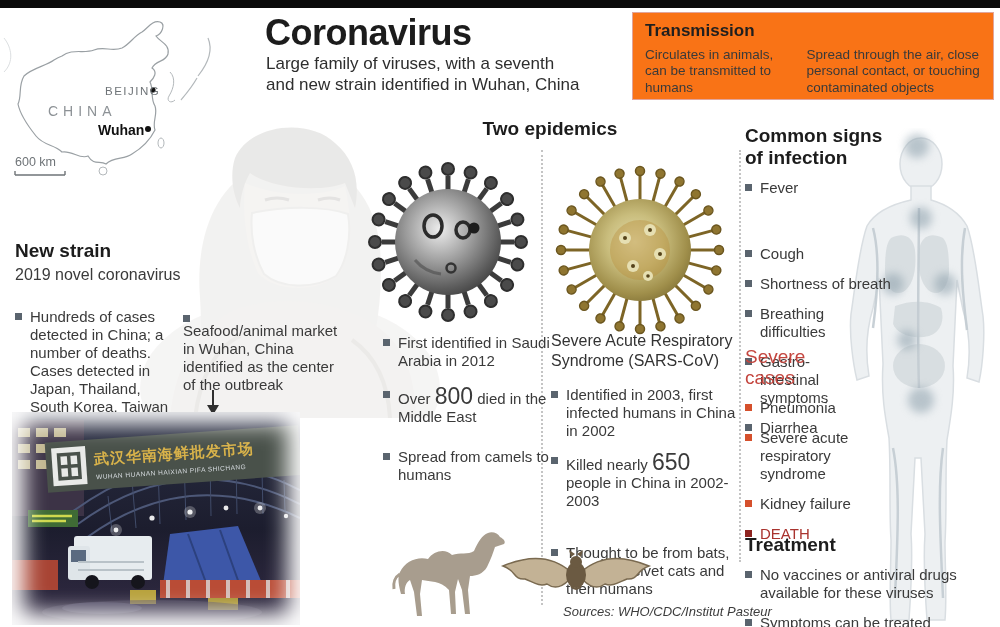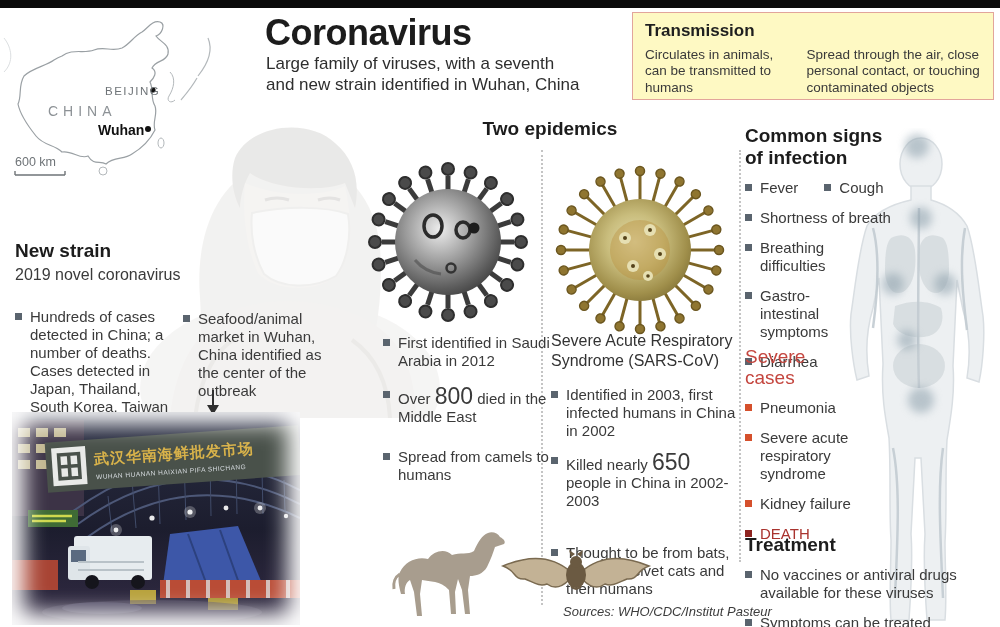--- a/index.html
+++ b/index.html
@@ -7,21 +7,21 @@
   #canvas { position:relative; width:1000px; height:627px; background:#fff; overflow:hidden; }
 
   .abs { position:absolute; }
   #topbar { left:0; top:0; width:1000px; height:8px; background:#0a0a0a; }
 
   
   #title { left:265px; top:12px; font-size:36px; font-weight:800; color:#1c1c1c; letter-spacing:-0.5px;text-align:center; }
   #subtitle { left:266px; top:54px; font-size:17px; color:#2e2e2e; line-height:1.22; }
 
   
-  #transmission { left:632px; top:12px; width:362px; height:88px; border:1px solid #e2a59b; padding:8px 12px; background:#fef9c3; }
+  #transmission { left:632px; top:12px; width:362px; height:88px; border:1px solid #e2a59b; padding:8px 12px; background:#f97316; }
   #transmission h2 { font-size:17px; font-weight:bold; color:#1f1f1f; margin-bottom:6px; }
   #transmission .cols { display:flex; gap:16px; }
   #transmission .cols div { font-size:13.5px; color:#3a3a3a; line-height:1.22; }
   #transmission .c1 { width:150px; }
   #transmission .c2 { width:180px; }
 
   
   #map { left:2px; top:10px; width:240px; height:190px; }
   .map-label-china { font-size:14px; letter-spacing:5px; fill:#8d9296; }
   .map-label-city { font-size:11.5px; letter-spacing:1.5px; fill:#6f7478; }
@@ -30,21 +30,21 @@
 
   
   #watermark { left:140px; top:88px; width:310px; height:330px; opacity:.6; }
 
   
   #newstrain { left:15px; top:240px; width:360px; }
   #newstrain h2 { font-size:19px; font-weight:bold; color:#1c1c1c; margin-bottom:4px; }
   #newstrain .sub { font-size:16px; color:#3a3a3a; margin-bottom:24px; }
   .ns-cols { display:flex; }
   .ns-cols .col1 { width:168px; }
-  .ns-cols .col2 { width:158px; padding-top:2px; }
+  .ns-cols .col2 { width:158px; padding-top:2px;flex-direction:column; }
 
   .bullet-item { display:flex; font-size:15px; color:#3a3a3a; line-height:1.2; margin-bottom:12px; }
   .b-sq { width:7px; height:7px; background:#5a646e; margin:5px 8px 0 0; flex:none; }
   .b-sq.red { background:#d5502c; }
   .b-sq.darkred { background:#8e2420; }
 
   #arrow-down { left:205px; top:390px; width:16px; height:26px; }
 
   
   #photo { left:12px; top:412px; width:288px; height:213px; }
@@ -63,21 +63,21 @@
   #sars-col { left:551px; top:331px; width:188px; }
   .virus-name { font-size:16px; line-height:1.22; margin-bottom:16px; color:#333; }
   .bignum { font-size:23px; line-height:.9; }
   #sars-col .b3 { margin-top:10px; }
 
   #sources { left:563px; top:604px; font-size:13px; font-style:italic; color:#3c3c3c; }
 
   
   .rheading { font-size:19px; font-weight:bold; color:#1c1c1c; line-height:1.15; margin-bottom:10px; }
   #signs { left:745px; top:125px; width:200px; }
-  .fever-row { display:flex; gap:26px; }
+  .fever-row { display:flex; gap:36px;flex-direction:column; }
   #severe { left:745px; top:347px; width:150px; }
   #severe h2 { font-size:19px; font-weight:400; color:#c4453e; line-height:1.1; margin-bottom:10px; }
   .death-text { color:#a9332e; }
   #treat { left:745px; top:534px; width:250px; }
 
   #bodyfig { left:833px; top:128px; width:167px; height:497px; }
   #camel { left:382px; top:528px; width:135px; height:97px; }
   #bat { left:497px; top:548px; width:158px; height:58px; }
 </style>
 </head>

